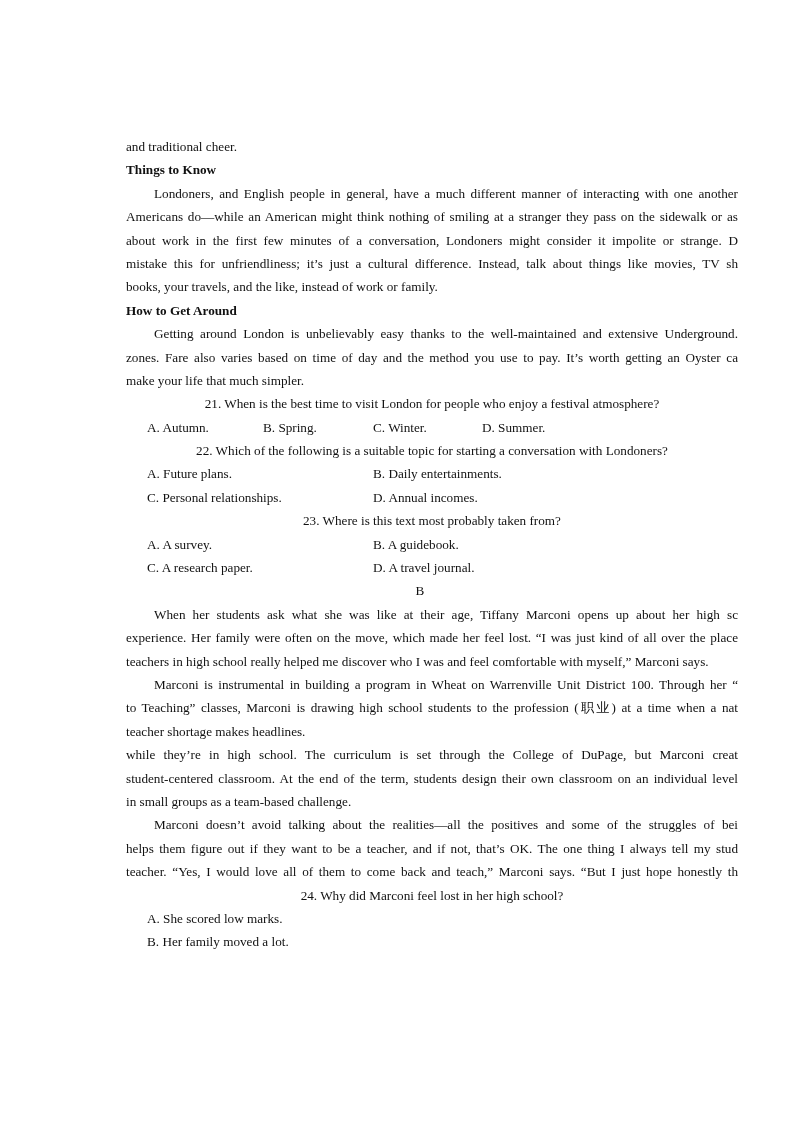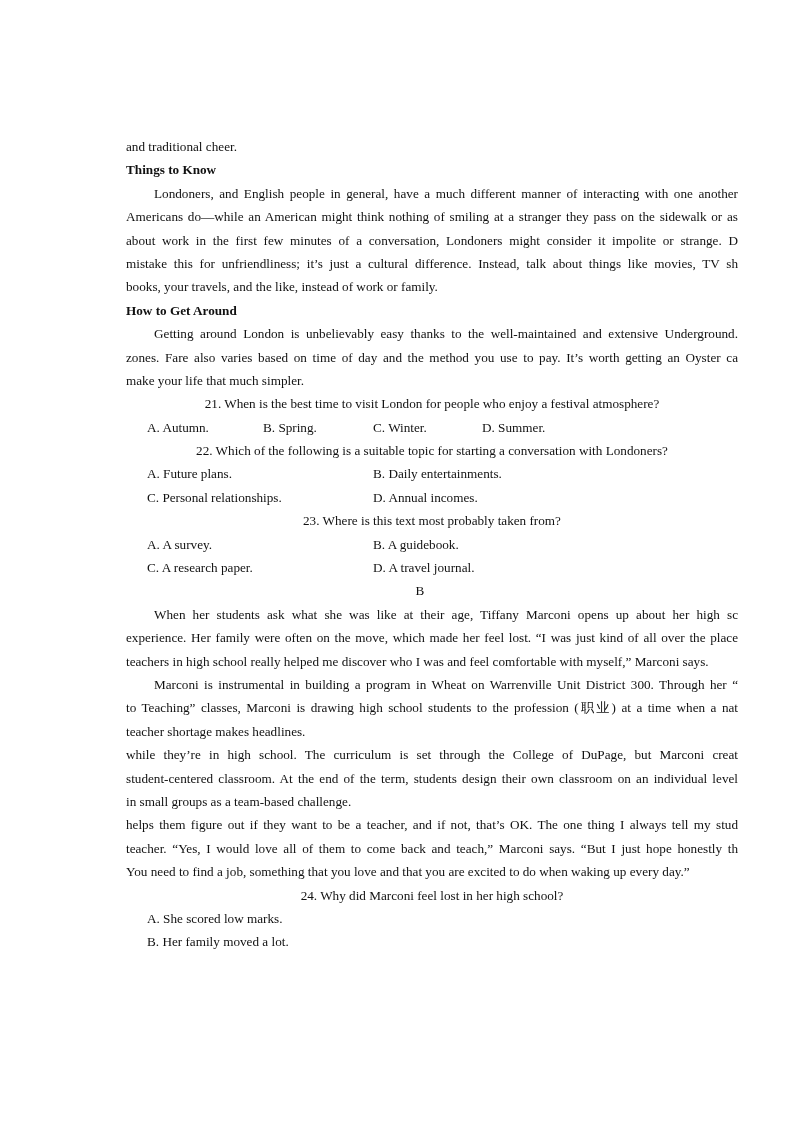--- a/index.html
+++ b/index.html
@@ -112,29 +112,29 @@
     <span class="opt">C. A research paper.</span>
     <span class="opt">D. A travel journal.</span>
   </div>
 
   <div class="line center">B</div>
 
   <div class="line indent justify">When her students ask what she was like at their age, Tiffany Marconi opens up about her high sc</div>
   <div class="line justify">experience. Her family were often on the move, which made her feel lost. “I was just kind of all over the place</div>
   <div class="line">teachers in high school really helped me discover who I was and feel comfortable with myself,” Marconi says.</div>
 
-  <div class="line indent justify">Marconi is instrumental in building a program in Wheat on Warrenville Unit District 300. Through her “</div>
+  <div class="line indent justify">Marconi is instrumental in building a program in Wheat on Warrenville Unit District 100. Through her “</div>
   <div class="line justify">to Teaching” classes, Marconi is drawing high school students to the profession (职业) at a time when a nat</div>
   <div class="line">teacher shortage makes headlines.</div>
 
   <div class="line justify">while they’re in high school. The curriculum is set through the College of DuPage, but Marconi creat</div>
   <div class="line justify">student-centered classroom. At the end of the term, students design their own classroom on an individual level</div>
   <div class="line">in small groups as a team-based challenge.</div>
 
+  <div class="line indent justify">Marconi doesn’t avoid talking about the realities—all the positives and some of the struggles of bei</div>
   <div class="line justify">helps them figure out if they want to be a teacher, and if not, that’s OK. The one thing I always tell my stud</div>
   <div class="line justify">teacher. “Yes, I would love all of them to come back and teach,” Marconi says. “But I just hope honestly th</div>
-  <div class="line">You need to find a job, something that you love and that you are excited to do when waking up every day.”</div>
 
   <div class="line q">24. Why did Marconi feel lost in her high school?</div>
   <div class="line opt1">A. She scored low marks.</div>
   <div class="line opt1">B. Her family moved a lot.</div>
 
 </div>
 
 </body></html>

